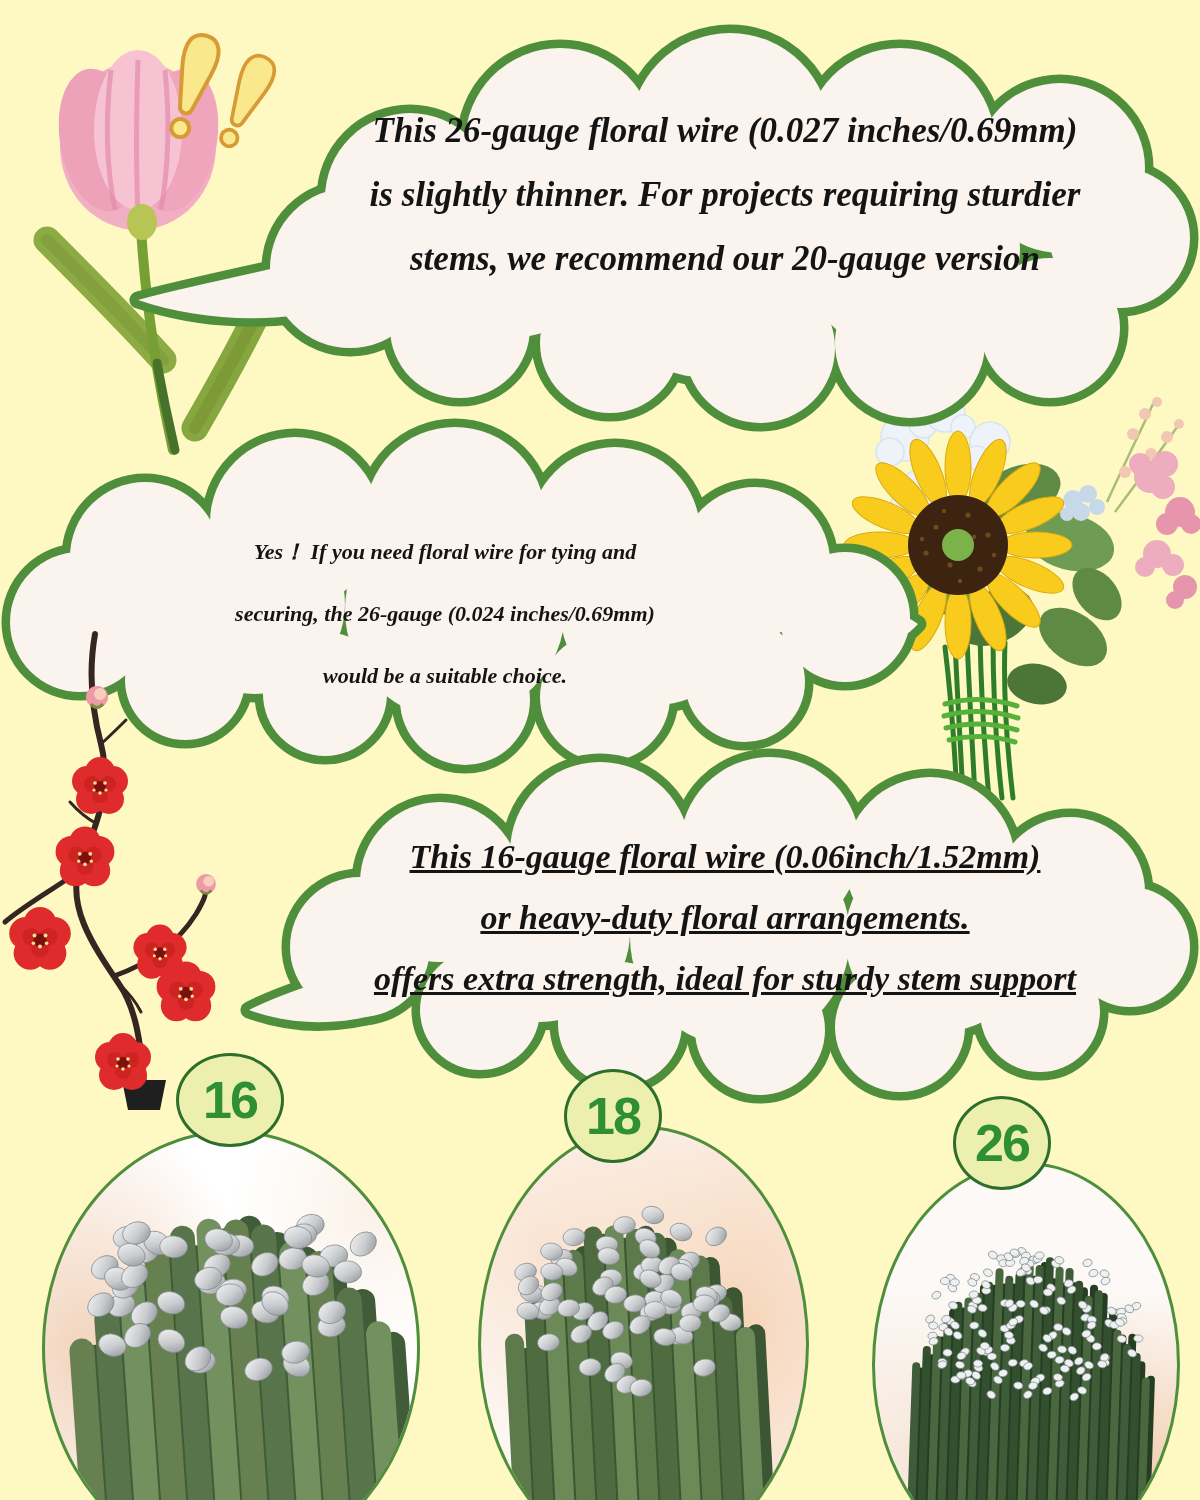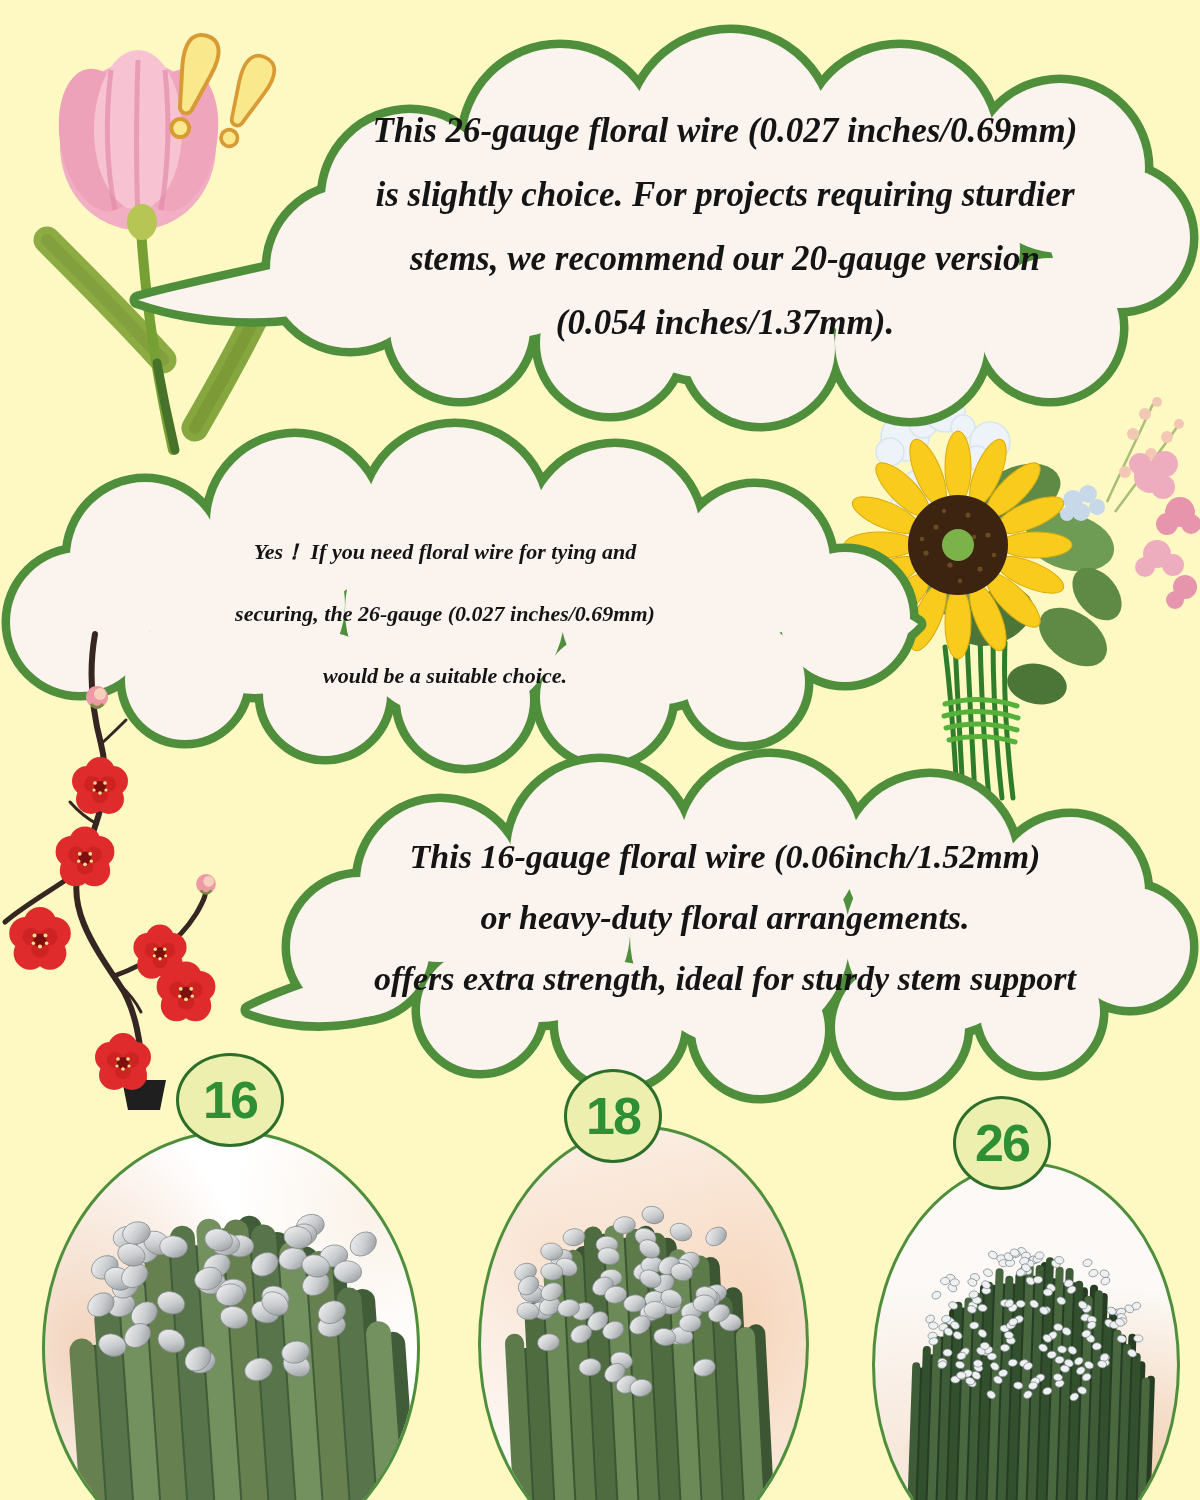--- a/index.html
+++ b/index.html
@@ -7,21 +7,21 @@
         font-family:"Liberation Serif",serif;}
   svg{overflow:visible;display:block;}
   .abs{position:absolute;}
 
   
   .bubble-text{position:absolute;text-align:center;font-family:"Liberation Serif",serif;
                font-weight:bold;font-style:italic;color:#141414;z-index:6;}
   .bubble-text .line{white-space:nowrap;}
   #t1{left:250px;top:99px;width:950px;font-size:35px;line-height:64px;}
   #t2{left:15px;top:521px;width:860px;font-size:22px;line-height:62px;}
-  #t3{left:285px;top:826px;width:880px;font-size:34px;line-height:61px;}
+  #t3{left:285px;top:826px;width:880px;font-size:34px;line-height:61px;text-decoration:underline;}
 
   
   #cloud1{left:120px;top:28px;z-index:4;}
   #cloud2{left:0px;top:442px;z-index:4;}
   #cloud3{left:235px;top:772px;z-index:4;}
 
   
   #tulip{left:5px;top:28px;z-index:3;}
   #excl{left:156px;top:20px;z-index:3;}
   #bouquet{left:845px;top:382px;z-index:3;}
@@ -187,27 +187,26 @@
       <circle cx="385" cy="252" r="62" fill="#faf3ee" stroke="none" stroke-width="17"></circle>
       <circle cx="245" cy="238" r="60" fill="#faf3ee" stroke="none" stroke-width="17"></circle>
       <circle cx="125" cy="175" r="70" fill="#faf3ee" stroke="none" stroke-width="17"></circle>
       <circle cx="505" cy="165" r="110" fill="#faf3ee" stroke="none" stroke-width="17"></circle>
       <circle cx="305" cy="160" r="90" fill="#faf3ee" stroke="none" stroke-width="17"></circle>
       <circle cx="705" cy="165" r="95" fill="#faf3ee" stroke="none" stroke-width="17"></circle>
     </svg>
 
   <div id="t1" class="bubble-text">
     <div class="line">This 26-gauge floral wire (0.027 inches/0.69mm)</div>
-    <div class="line">is slightly choice. For projects requiring sturdier</div>
+    <div class="line">is slightly thinner. For projects requiring sturdier</div>
     <div class="line">stems, we recommend our 20-gauge version</div>
-    <div class="line">(0.054 inches/1.37mm).</div>
   </div>
   <div id="t2" class="bubble-text">
     <div class="line">Yes！ If you need floral wire for tying and</div>
-    <div class="line">securing, the 26-gauge (0.027 inches/0.69mm)</div>
+    <div class="line">securing, the 26-gauge (0.024 inches/0.69mm)</div>
     <div class="line">would be a suitable choice.</div>
   </div>
   <div id="t3" class="bubble-text">
     <div class="line">This 16-gauge floral wire (0.06inch/1.52mm)</div>
     <div class="line">or heavy-duty floral arrangements.</div>
     <div class="line">offers extra strength, ideal for sturdy stem support</div>
   </div>
 
   <svg id="bouquet" class="abs" width="355" height="420" viewBox="0 0 355 420">
     <g stroke="#2f7d2a" stroke-width="5" fill="none" stroke-linecap="round">

